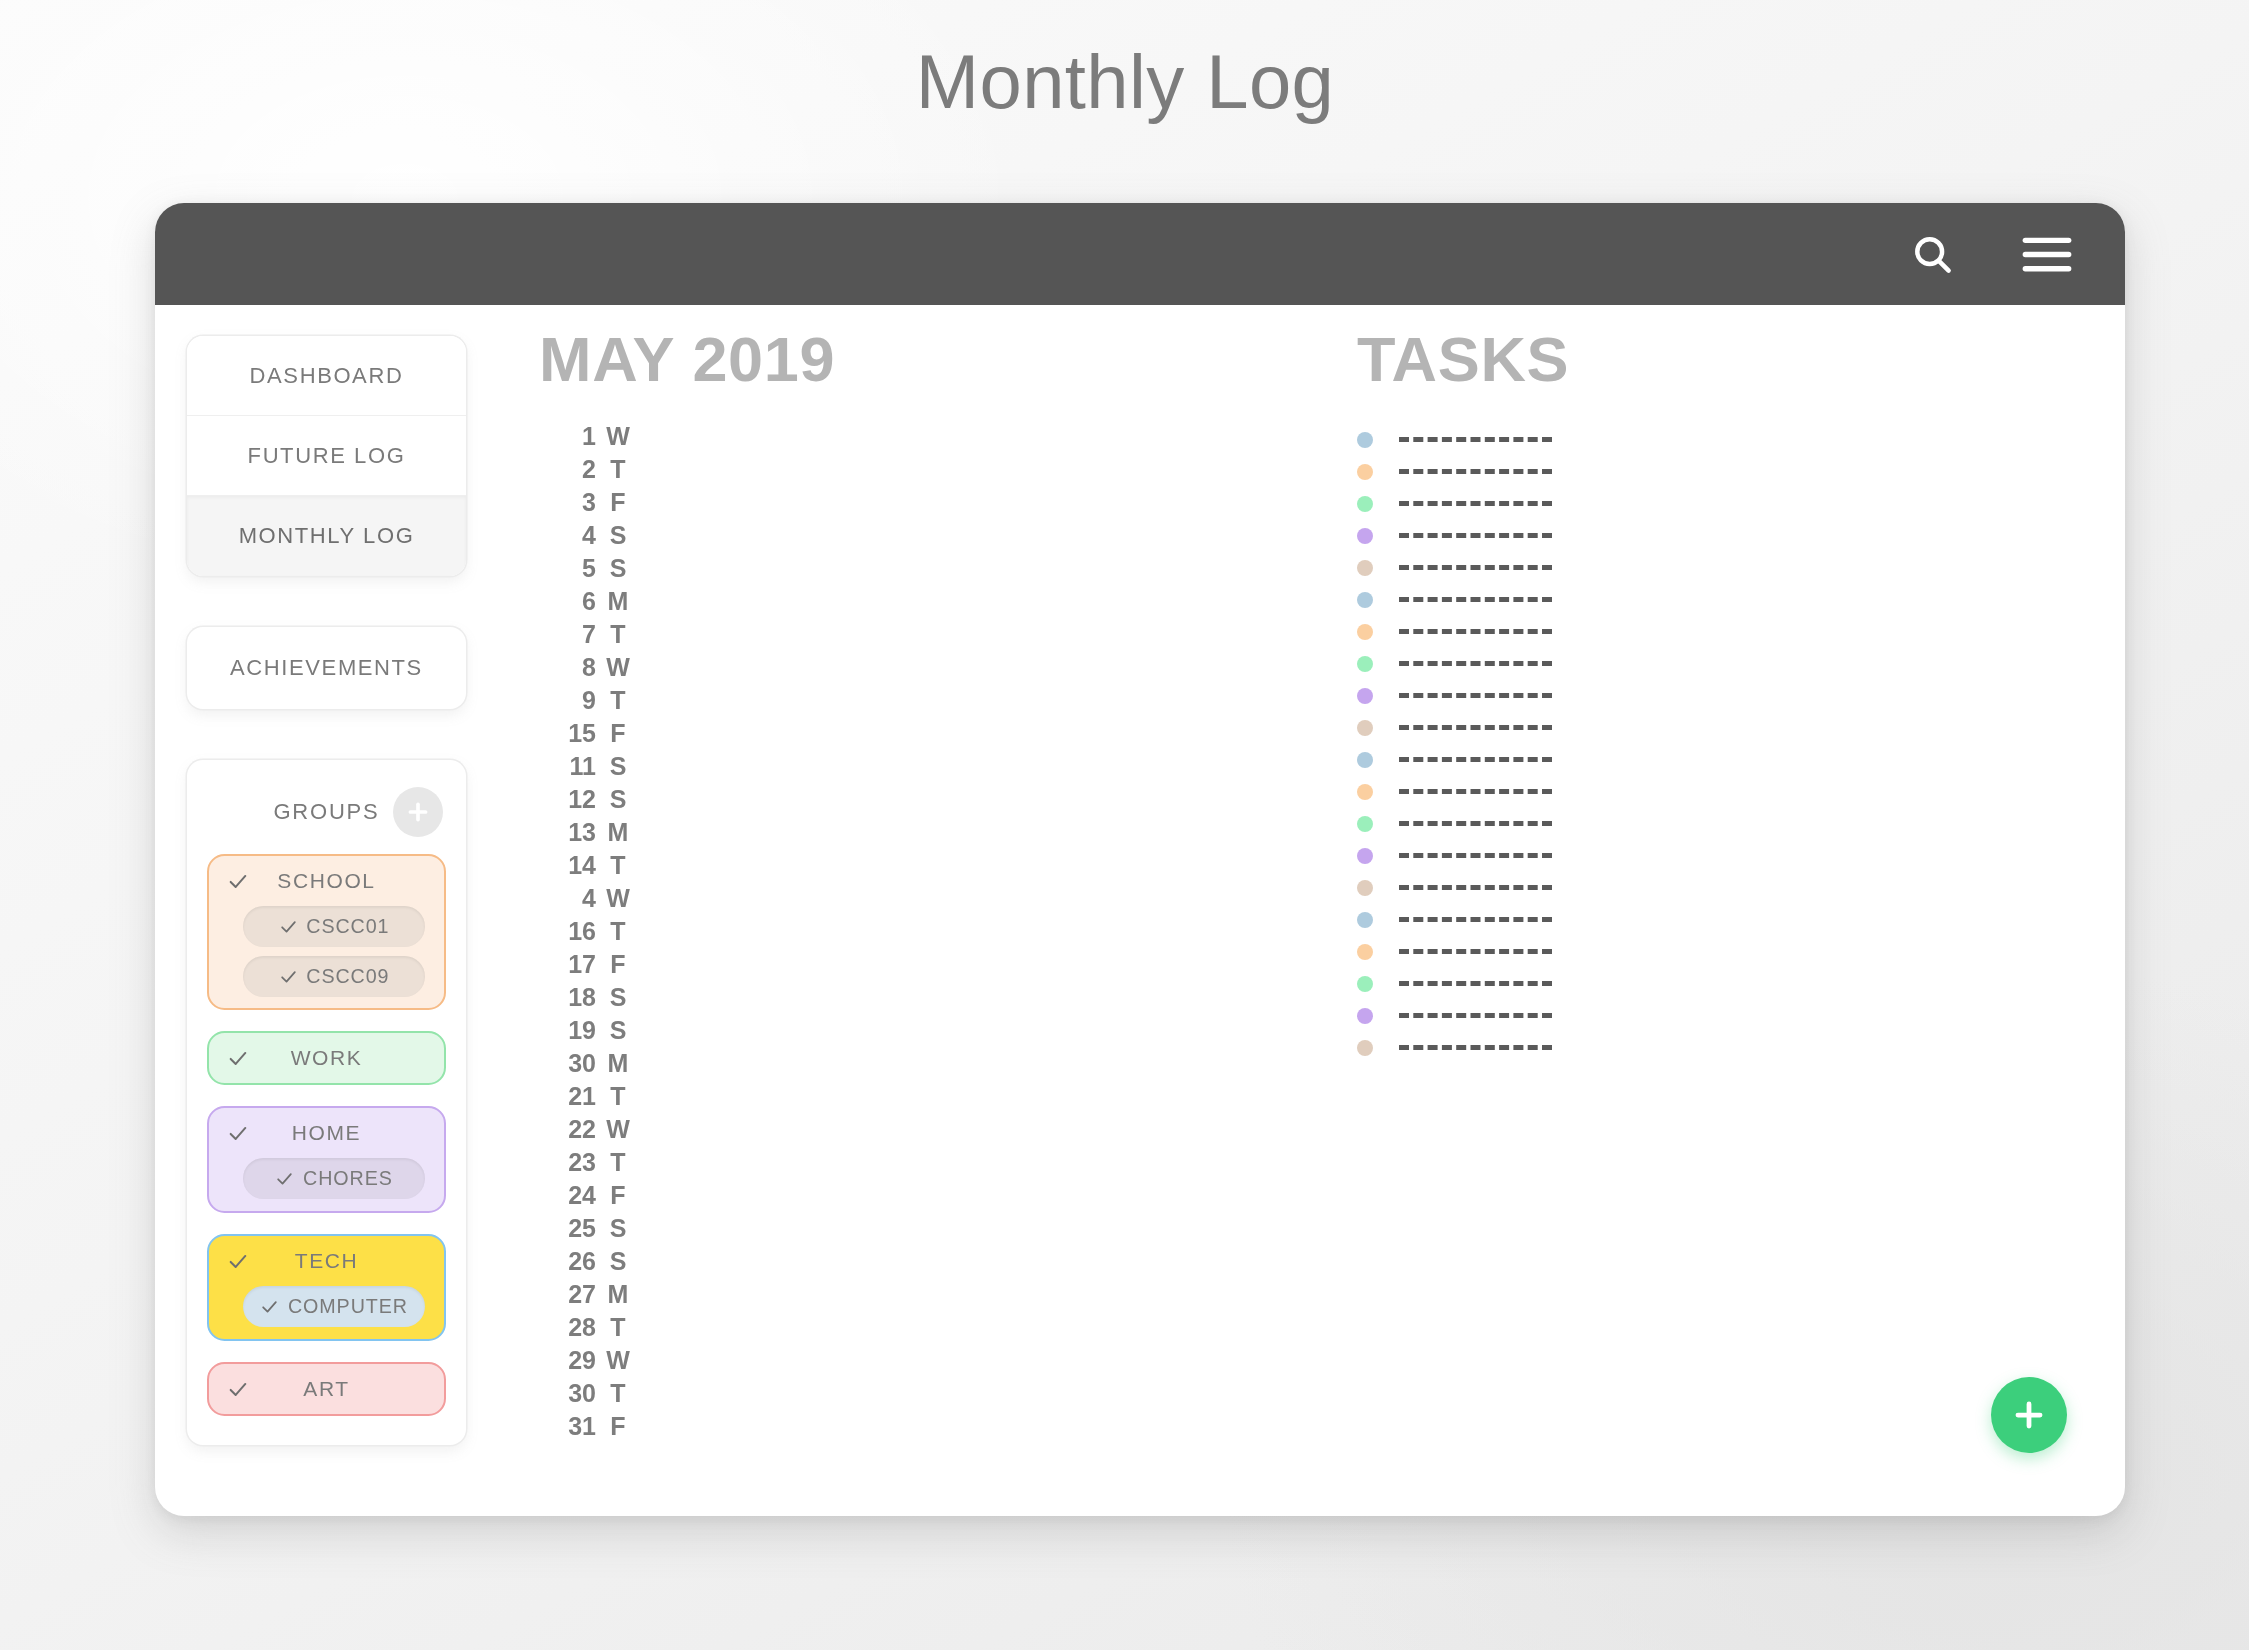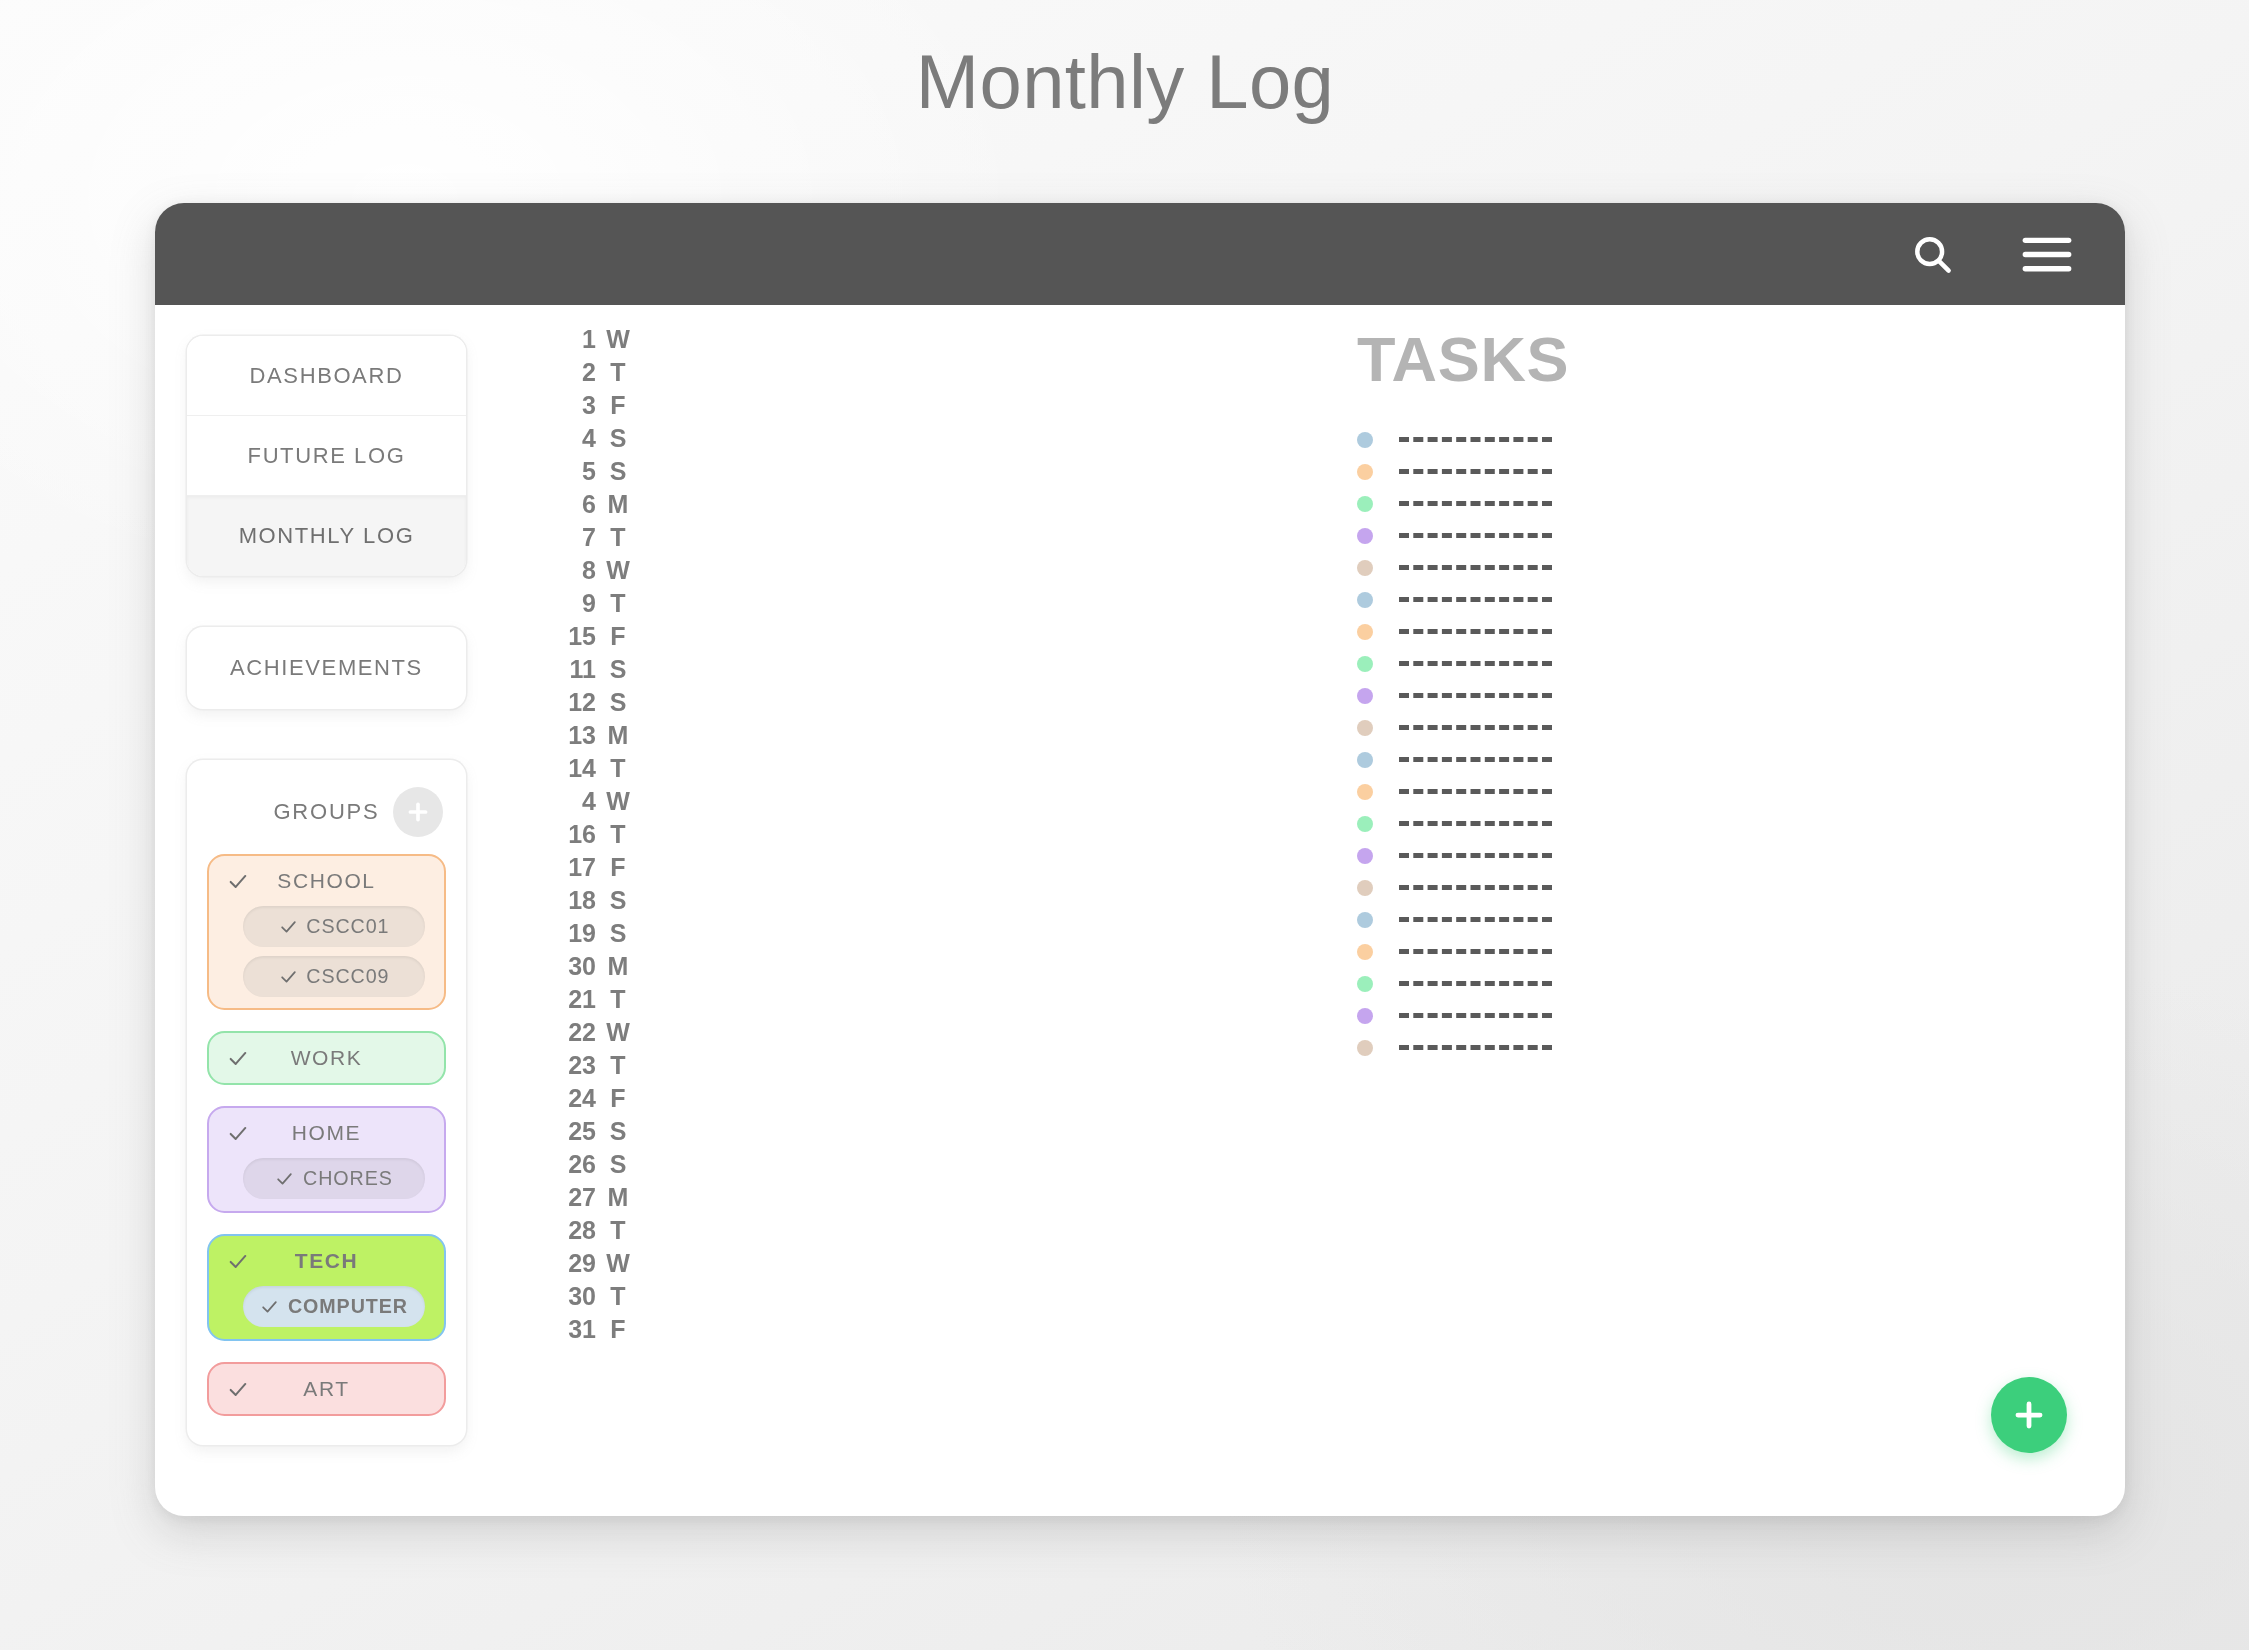--- a/index.html
+++ b/index.html
@@ -198,21 +198,21 @@
     box-shadow: inset 0 1.5px 2.9px rgba(0,0,0,0.07);
   }
   .subgroup .sub-check { width: 19px; height: 19px; flex: 0 0 19px; }
 
   
   .g-orange  { background: #fdeee2; border-color: #f6bb86; }
   .g-orange .subgroup { background: #ece0d6; }
   .g-green   { background: #e3f8e8; border-color: #93e4aa; }
   .g-purple  { background: #ede4fa; border-color: #c6a9ee; }
   .g-purple .subgroup { background: #ded6ea; }
-  .g-blue    { background: #bef264; border-color: #82c4f0; font-weight: bold; }
+  .g-blue    { background: #fde047; border-color: #82c4f0; }
   .g-blue .subgroup { background: #d4e3ee; }
   .g-red     { background: #fbdfdf; border-color: #f29c9c; }
 
   
   .main {
     flex: 1;
     display: flex;
     padding: 17.5px 0 0 0;
     position: relative;
   }
@@ -415,20 +415,21 @@
               </div>
             </div>
           </div>
       </div>
 
     </aside>
 
     <main class="main">
 
       <section class="col-month">
+        <h2 class="section-title">MAY 2019</h2>
         <div class="day-list" id="day-list">
             <div class="day-row">
               <span class="day-num">1</span>
               <span class="day-dow">W</span>
             </div>
             <div class="day-row">
               <span class="day-num">2</span>
               <span class="day-dow">T</span>
             </div>
             <div class="day-row">

